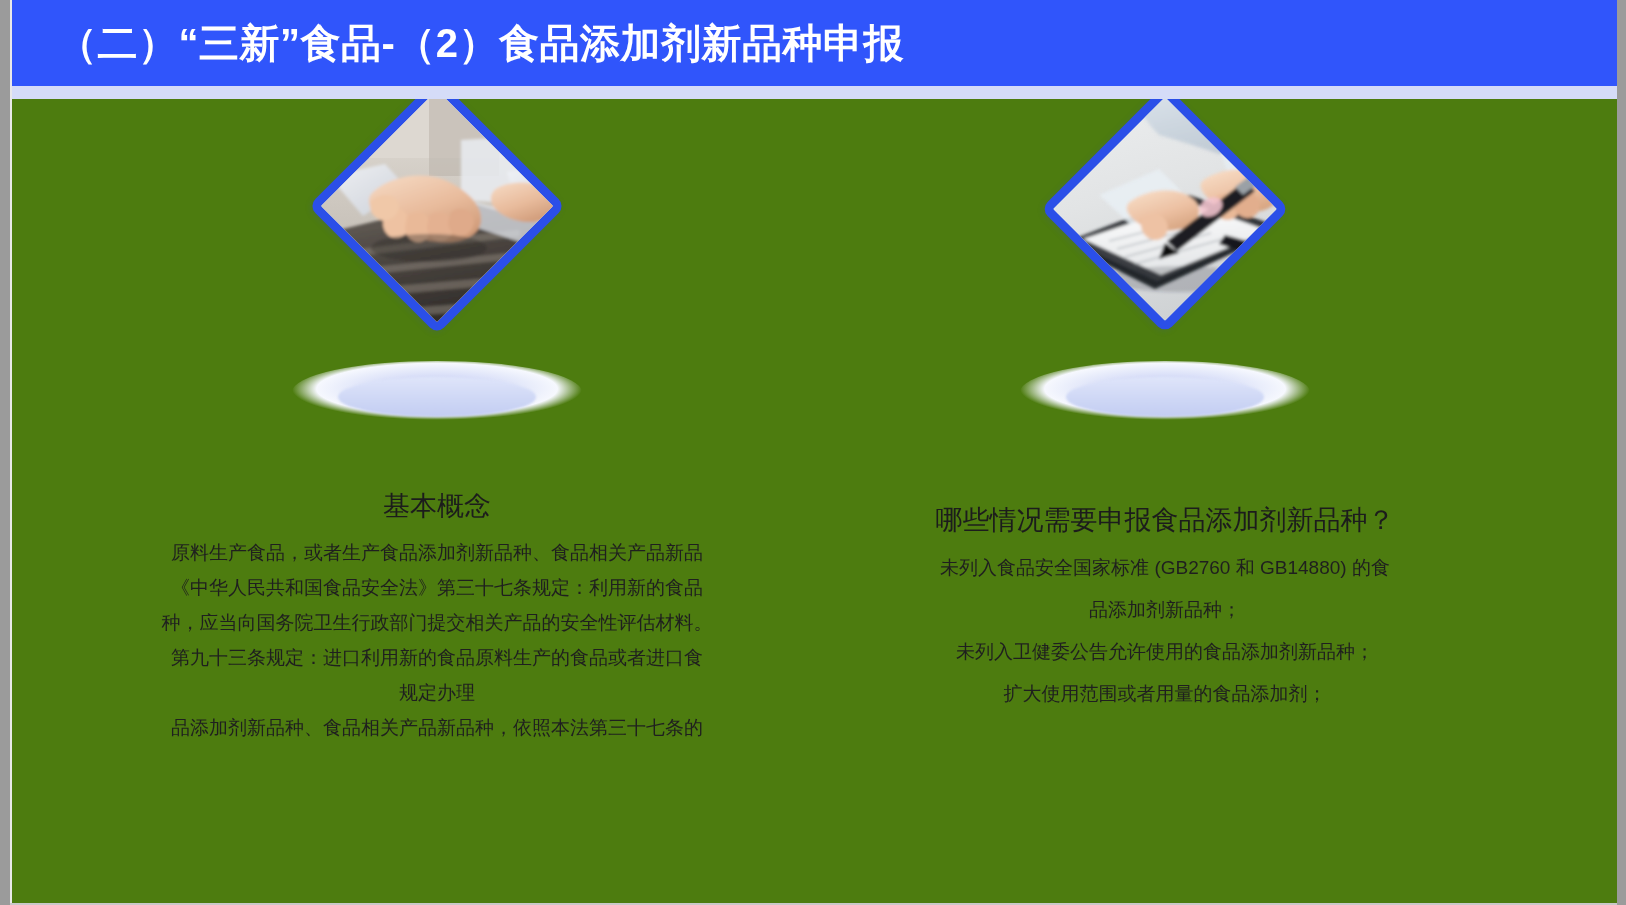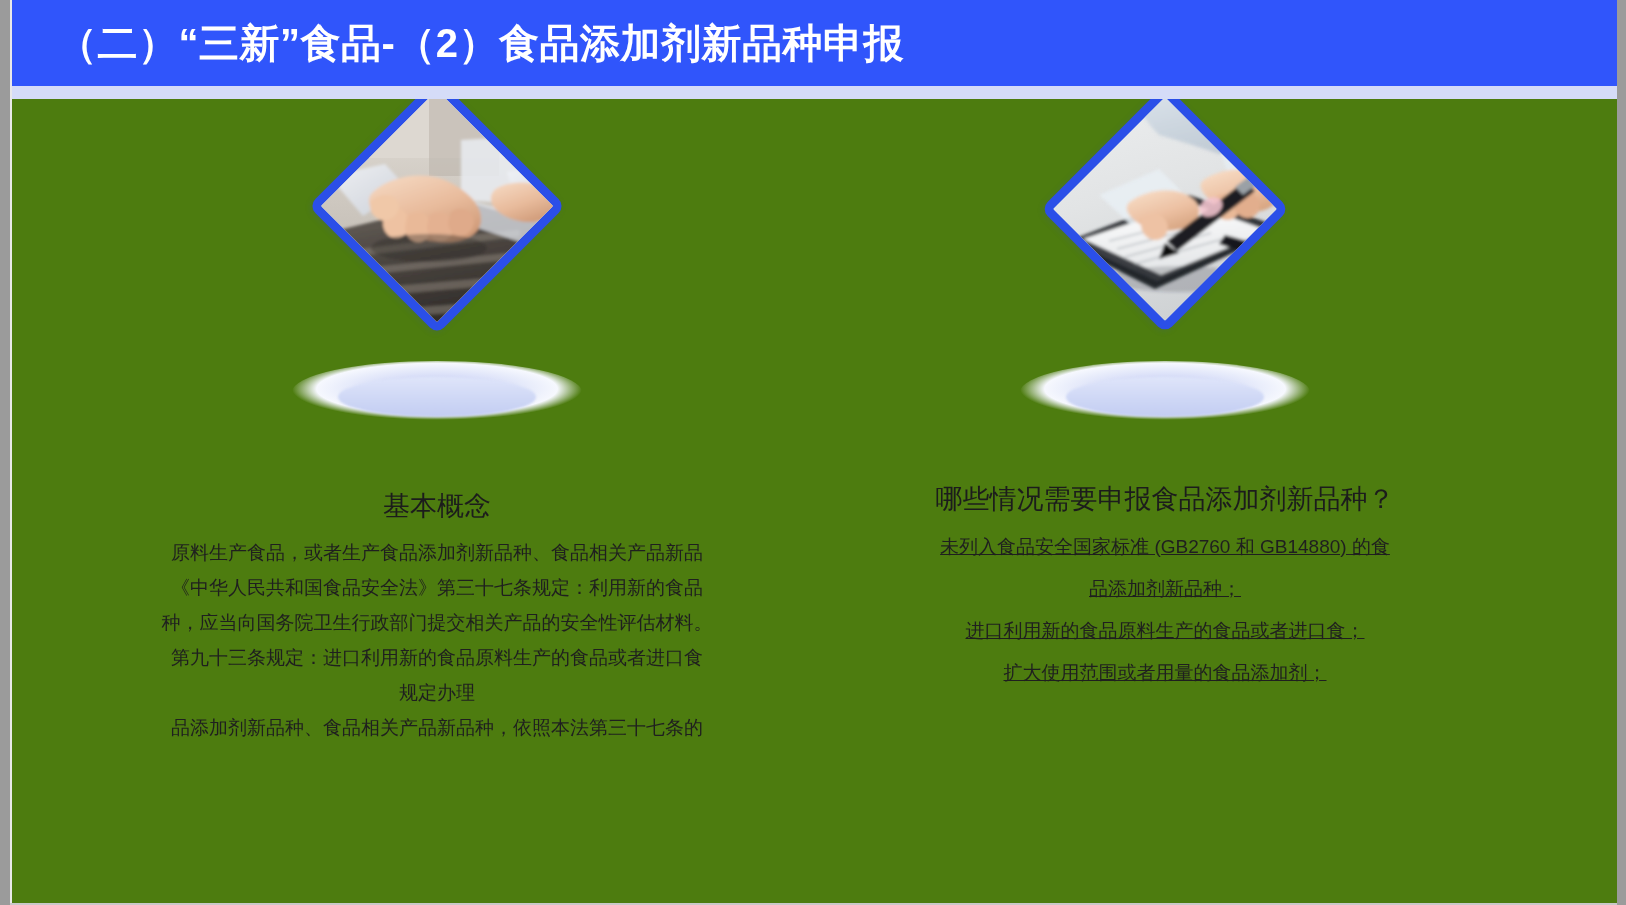--- a/index.html
+++ b/index.html
@@ -175,22 +175,22 @@
   .panel-body {
     margin-top: 10px;
     text-align: center;
     font-size: 19px;
     line-height: 35px;
     color: #1f1f1f;
     font-family: "Liberation Sans", "DejaVu Sans", sans-serif;
   }
   .panel-body .tline { display: block; white-space: nowrap; }
 
-  .panel-right .panel-heading { margin-top: 21px; }
-  .panel-right .panel-body { margin-top: 8px; line-height: 42px; text-decoration: underline; }
+  .panel-right .panel-heading { margin-top: 42px; }
+  .panel-right .panel-body { margin-top: 8px; line-height: 42px; }
 </style>
 </head>
 <body>
 
 <div class="slide-root">
 
   <div class="frame-left"></div>
   <div class="frame-inner-line"></div>
   <div class="frame-right"></div>
   <div class="frame-bottom"></div>
@@ -369,19 +369,19 @@
             </svg>
           </div>
         </div>
       </div>
 
       <div class="panel-heading">哪些情况需要申报食品添加剂新品种？</div>
 
       <div class="panel-body">
         <span class="tline">未列入食品安全国家标准 (GB2760 和 GB14880) 的食</span>
         <span class="tline">品添加剂新品种；</span>
-        <span class="tline">进口利用新的食品原料生产的食品或者进口食；</span>
+        <span class="tline">未列入卫健委公告允许使用的食品添加剂新品种；</span>
         <span class="tline">扩大使用范围或者用量的食品添加剂；</span>
       </div>
     </div>
 
   </div>
 </div>
 
 </body></html>

